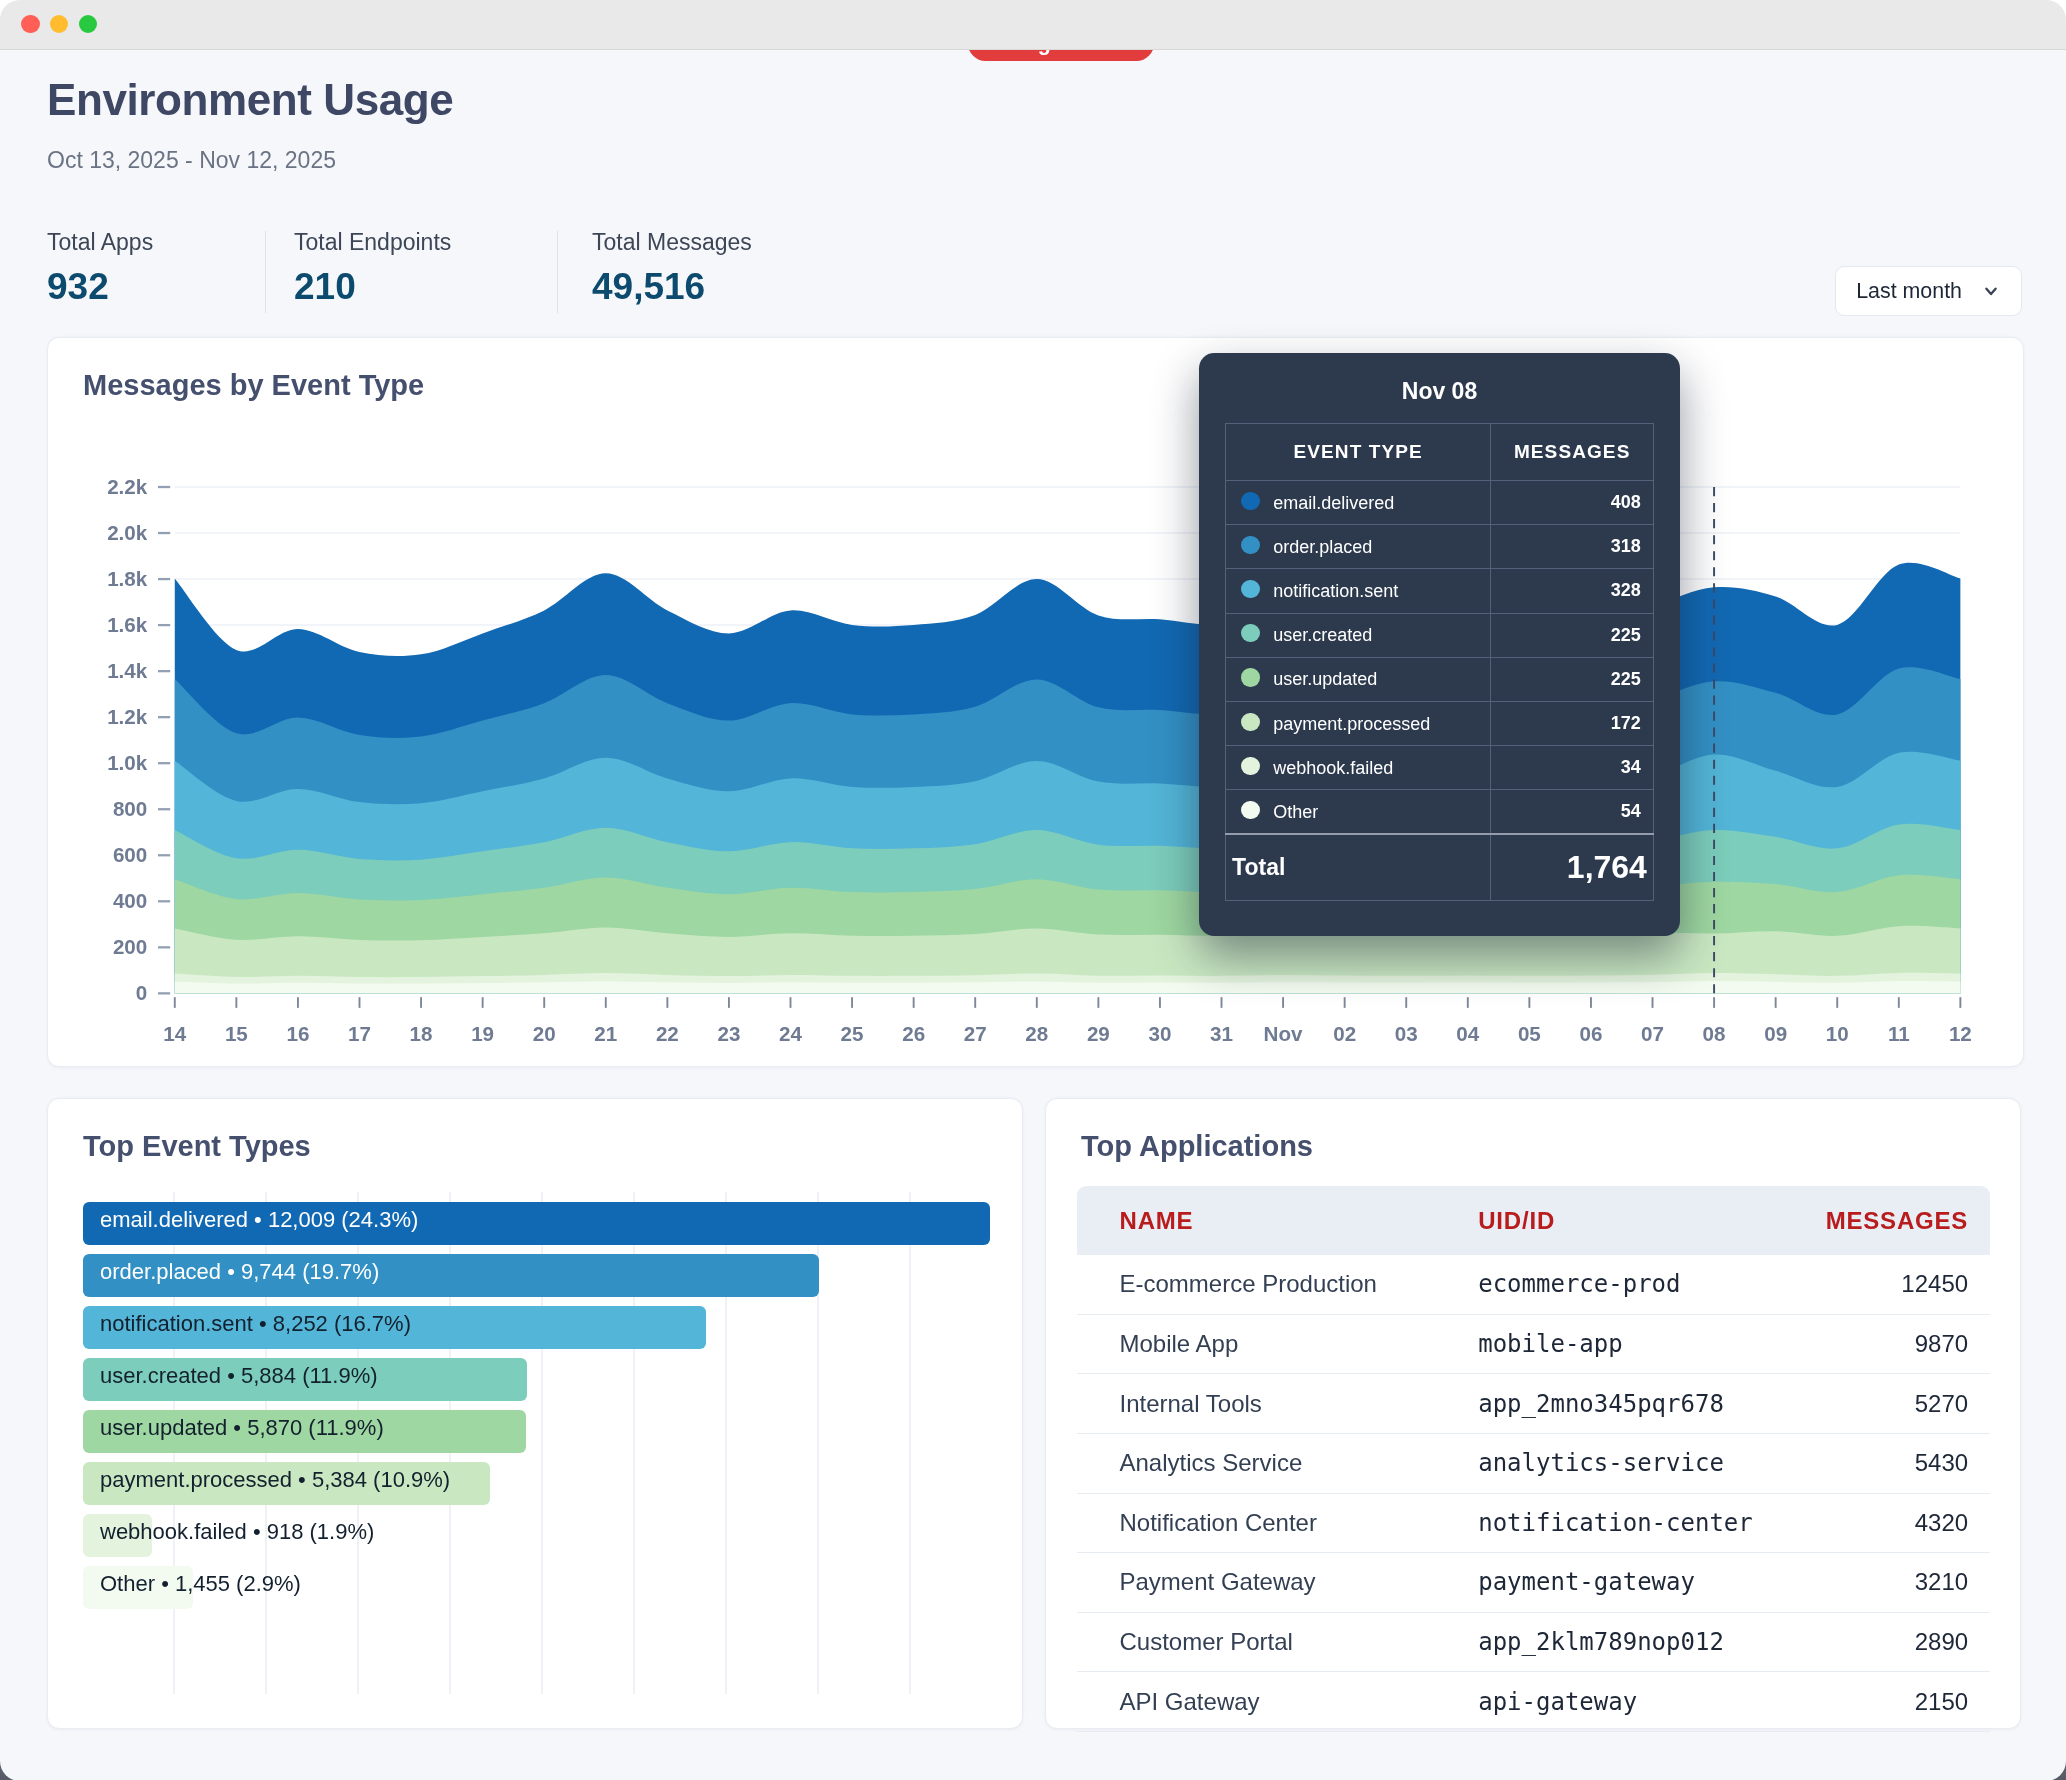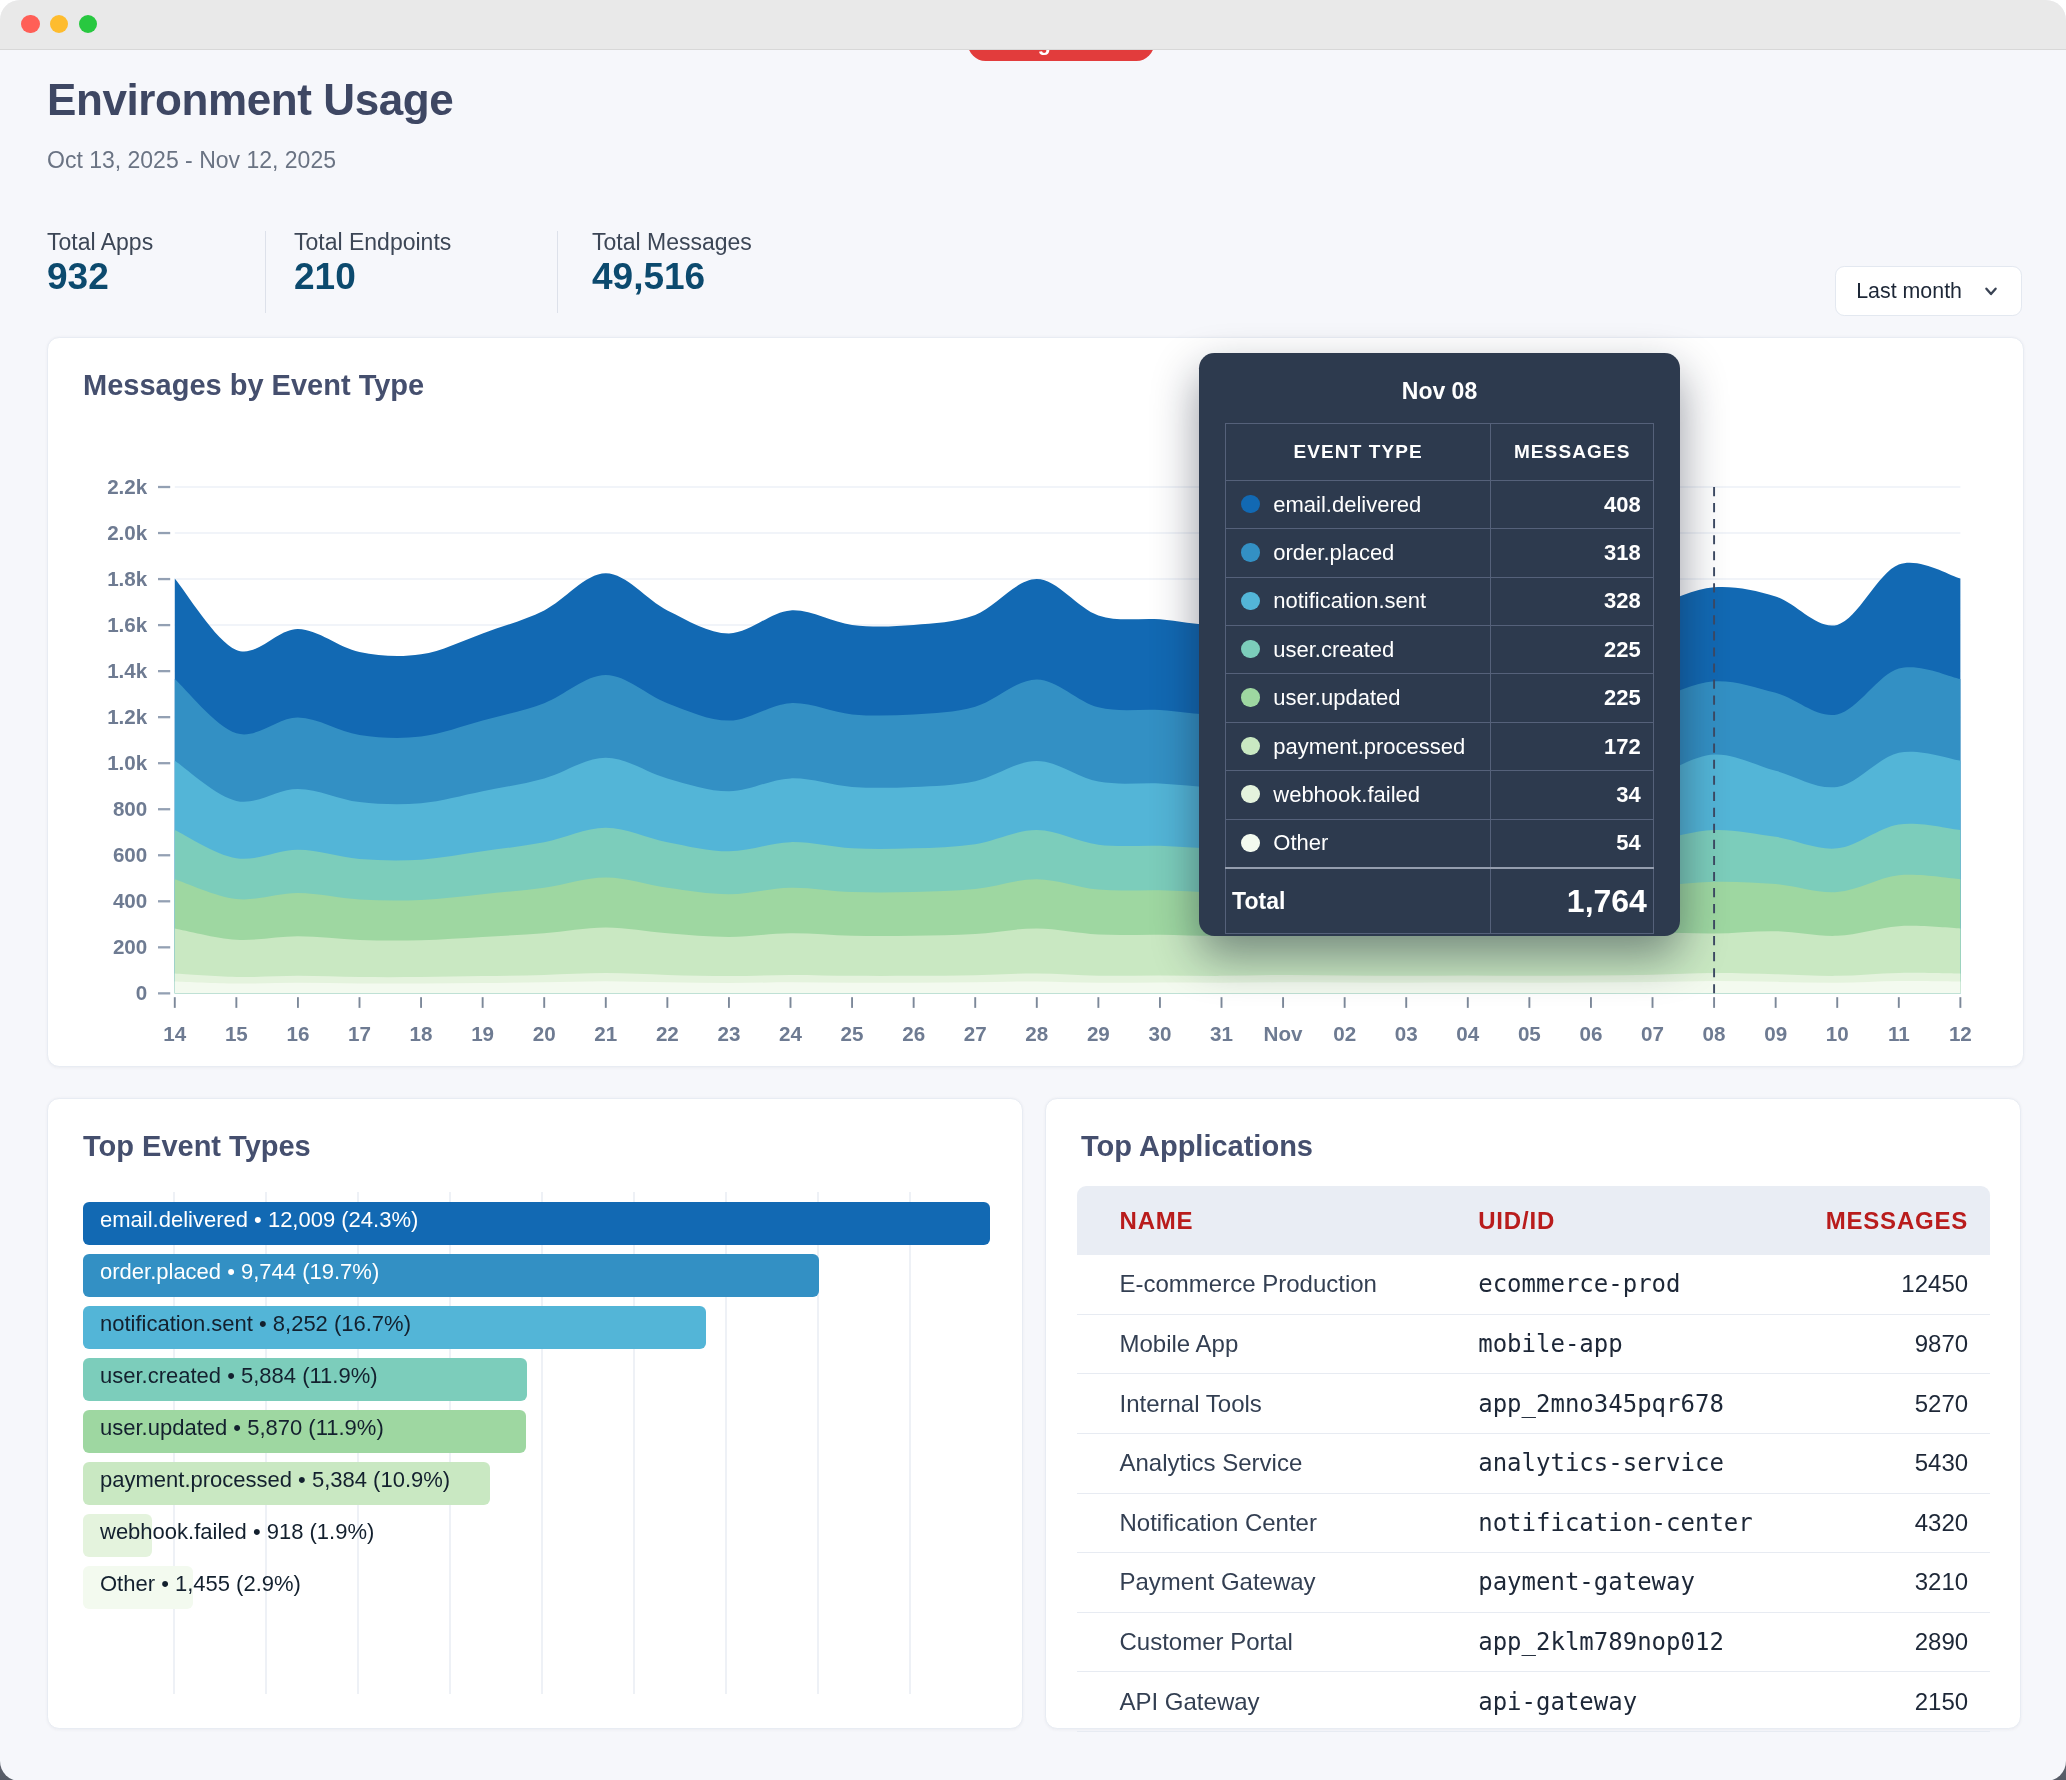--- a/index.html
+++ b/index.html
@@ -7,33 +7,33 @@
   .window{position:relative;width:2066px;height:1781px;background:#f6f7fb;border-radius:20px;overflow:hidden;}
   .titlebar{position:absolute;top:0;left:0;right:0;height:49px;background:#e9e9e9;border-bottom:0.8px solid #d8d8d8;z-index:5;}
   .tl{position:absolute;top:14.5px;width:18.3px;height:18.3px;border-radius:50%;}
   .tl.red{left:21.4px;background:#ff5f57;}
   .tl.yellow{left:50px;background:#febc2e;}
   .tl.green{left:79px;background:#28c840;}
   .badge{position:absolute;top:26px;left:968px;width:186px;height:35px;z-index:4;background:#e23c3c;border-radius:17.6px;color:#fff;font-size:21.4px;font-weight:700;text-align:center;line-height:34px;}
   .page-title{position:absolute;left:47px;top:75px;margin:0;font-size:44px;font-weight:700;color:#3e4763;letter-spacing:-0.4px;}
   .date-range{position:absolute;left:47px;top:147px;font-size:23px;color:#6a7383;}
   .stat{position:absolute;top:229px;}
-  .stat .slabel{font-size:23px;color:#3c4656;margin-bottom:0;}
+  .stat .slabel{font-size:23px;color:#3c4656;margin-bottom:10px;}
   .stat .svalue{font-size:37px;font-weight:700;color:#0c4a6e;}
   .stat-div{position:absolute;top:231px;width:0.8px;height:82px;background:#dde1ea;}
   .range-btn{position:absolute;right:44px;top:266px;height:50px;padding:0 20px;background:#fff;border:1.5px solid #e3e8f0;border-radius:9.2px;font-size:21.4px;font-weight:500;color:#1d2737;display:flex;align-items:center;gap:19px;box-sizing:border-box;cursor:pointer;}
   .card{position:absolute;background:#fff;border:1.5px solid #e8ecf3;border-radius:12.2px;box-shadow:0 0.8px 3.1px rgba(30,41,59,.05);}
   .card h2{position:absolute;left:35px;top:30.5px;margin:0;font-size:29px;font-weight:700;color:#454f6e;}
   .chart-card{left:47px;top:337px;width:1975px;height:728px;}
   .area-svg{position:absolute;left:0;top:0;}
   .tooltip{position:absolute;left:1151px;top:15.3px;width:481px;height:583px;background:#2d3a4e;border-radius:15.3px;box-shadow:0 20px 46px rgba(15,23,42,.45);padding:18.3px 26px;box-sizing:border-box;z-index:3;}
   .tt-title{text-align:center;color:#fff;font-size:23px;font-weight:700;margin:6.1px 0 18.3px;}
   table.tt{width:100%;border-collapse:collapse;color:#fff;border:1.5px solid #55617a;}
   .tt thead th{border:1.5px solid #55617a;font-size:19px;font-weight:700;letter-spacing:1.1px;padding:17px 6.1px;text-align:center;}
-  .tt tbody td{border-top:1.5px solid #55617a;padding:10.7px 6.1px;font-size:22px;}
+  .tt tbody td{border-top:1.5px solid #55617a;padding:10.7px 6.1px;font-size:18px;}
   .tt .tt-val{border-left:1.5px solid #55617a;text-align:right;font-weight:600;padding-right:12.2px;}
   .tt .dot{display:inline-block;width:18.3px;height:18.3px;border-radius:50%;margin:0 13.7px 0 9.2px;vertical-align:-1.5px;}
   .tt tr.total td{border-top:2.3px solid #949dae;padding:13.7px 6.1px;}
   .tt .total-label{font-weight:700;font-size:23px;padding-left:10.7px;}
   .tt .total-val{font-weight:700;font-size:32px;text-align:right;border-left:1.5px solid #55617a;padding-right:12.2px;}
   .left-card{left:47px;top:1098px;width:974px;height:629px;}
   .right-card{left:1045px;top:1098px;width:974px;height:629px;}
   .bars{position:absolute;left:35px;top:93px;width:907px;height:502px;box-sizing:border-box;padding-top:10px;background:repeating-linear-gradient(90deg,transparent 0px,transparent 90px,#eef1f6 90px,#eef1f6 92px);}
   .bar-row{position:relative;height:35px;margin-bottom:17px;}
   .bar{position:absolute;left:0;top:0;height:43px;border-radius:6.1px;}

